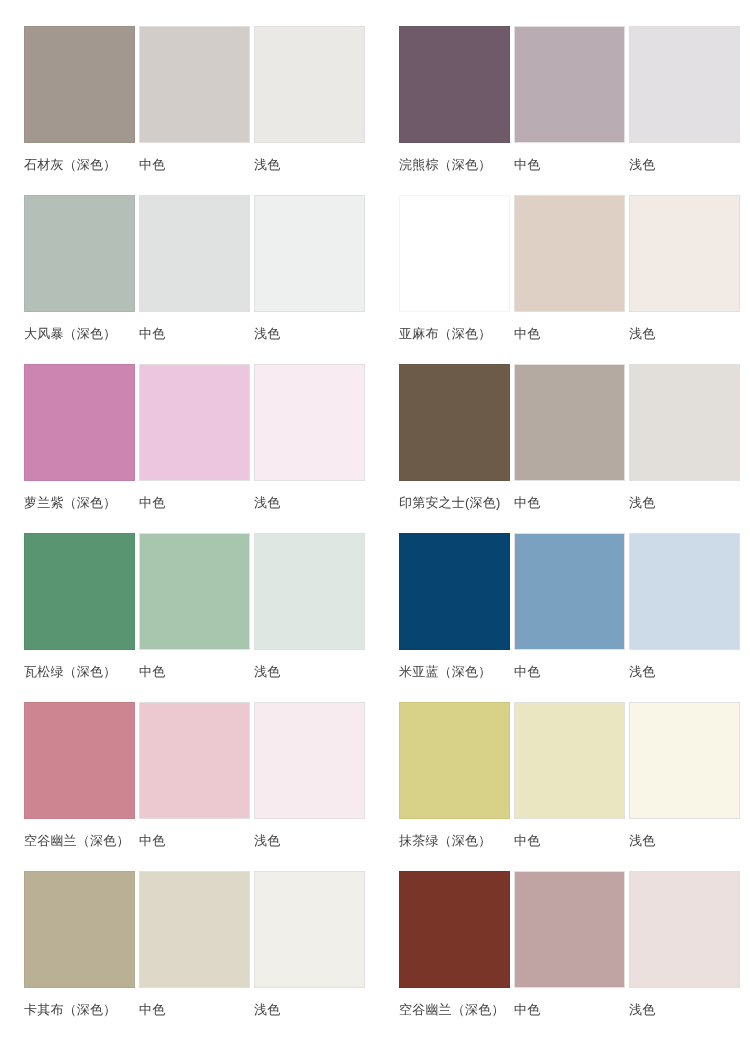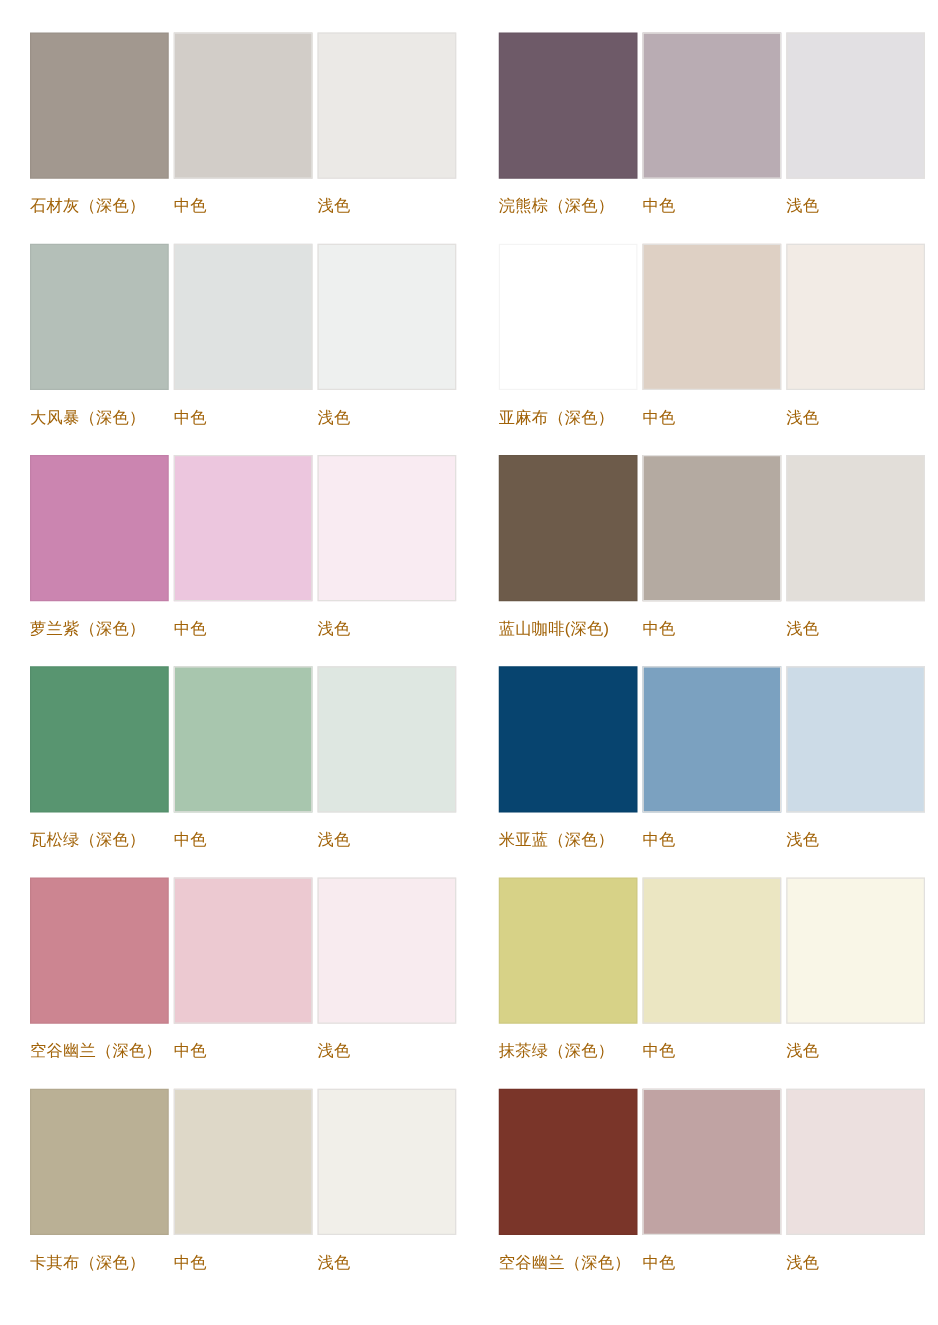--- a/index.html
+++ b/index.html
@@ -59,21 +59,21 @@
   .label-row {
     display: flex;
     padding-left: 24px;
     padding-top: 15px;
     box-sizing: border-box;
     align-items: baseline;
   }
 
   .label {
     font-size: 13px;
-    color: #a16207;
+    color: #404040;
     line-height: 1;
     white-space: nowrap;
     letter-spacing: 0.2px;
   }
 
   .label-name {
     width: 115px;
     flex: 0 0 115px;
   }
 
@@ -152,21 +152,21 @@
           <span class="label label-light">浅色</span>
         </div>
       </div>
       <div class="palette-entry">
         <div class="swatch-row">
           <div class="swatch tone-dark" style="background: rgb(109, 91, 74);"></div>
           <div class="swatch tone-mid" style="background: rgb(180, 170, 161);"></div>
           <div class="swatch tone-light" style="background: rgb(226, 222, 217);"></div>
         </div>
         <div class="label-row">
-          <span class="label label-name">蓝山咖啡(深色)</span>
+          <span class="label label-name">印第安之士(深色)</span>
           <span class="label label-mid">中色</span>
           <span class="label label-light">浅色</span>
         </div>
       </div>
       <div class="palette-entry">
         <div class="swatch-row">
           <div class="swatch tone-dark" style="background: rgb(88, 149, 112);"></div>
           <div class="swatch tone-mid" style="background: rgb(168, 198, 174);"></div>
           <div class="swatch tone-light" style="background: rgb(222, 231, 225);"></div>
         </div>

